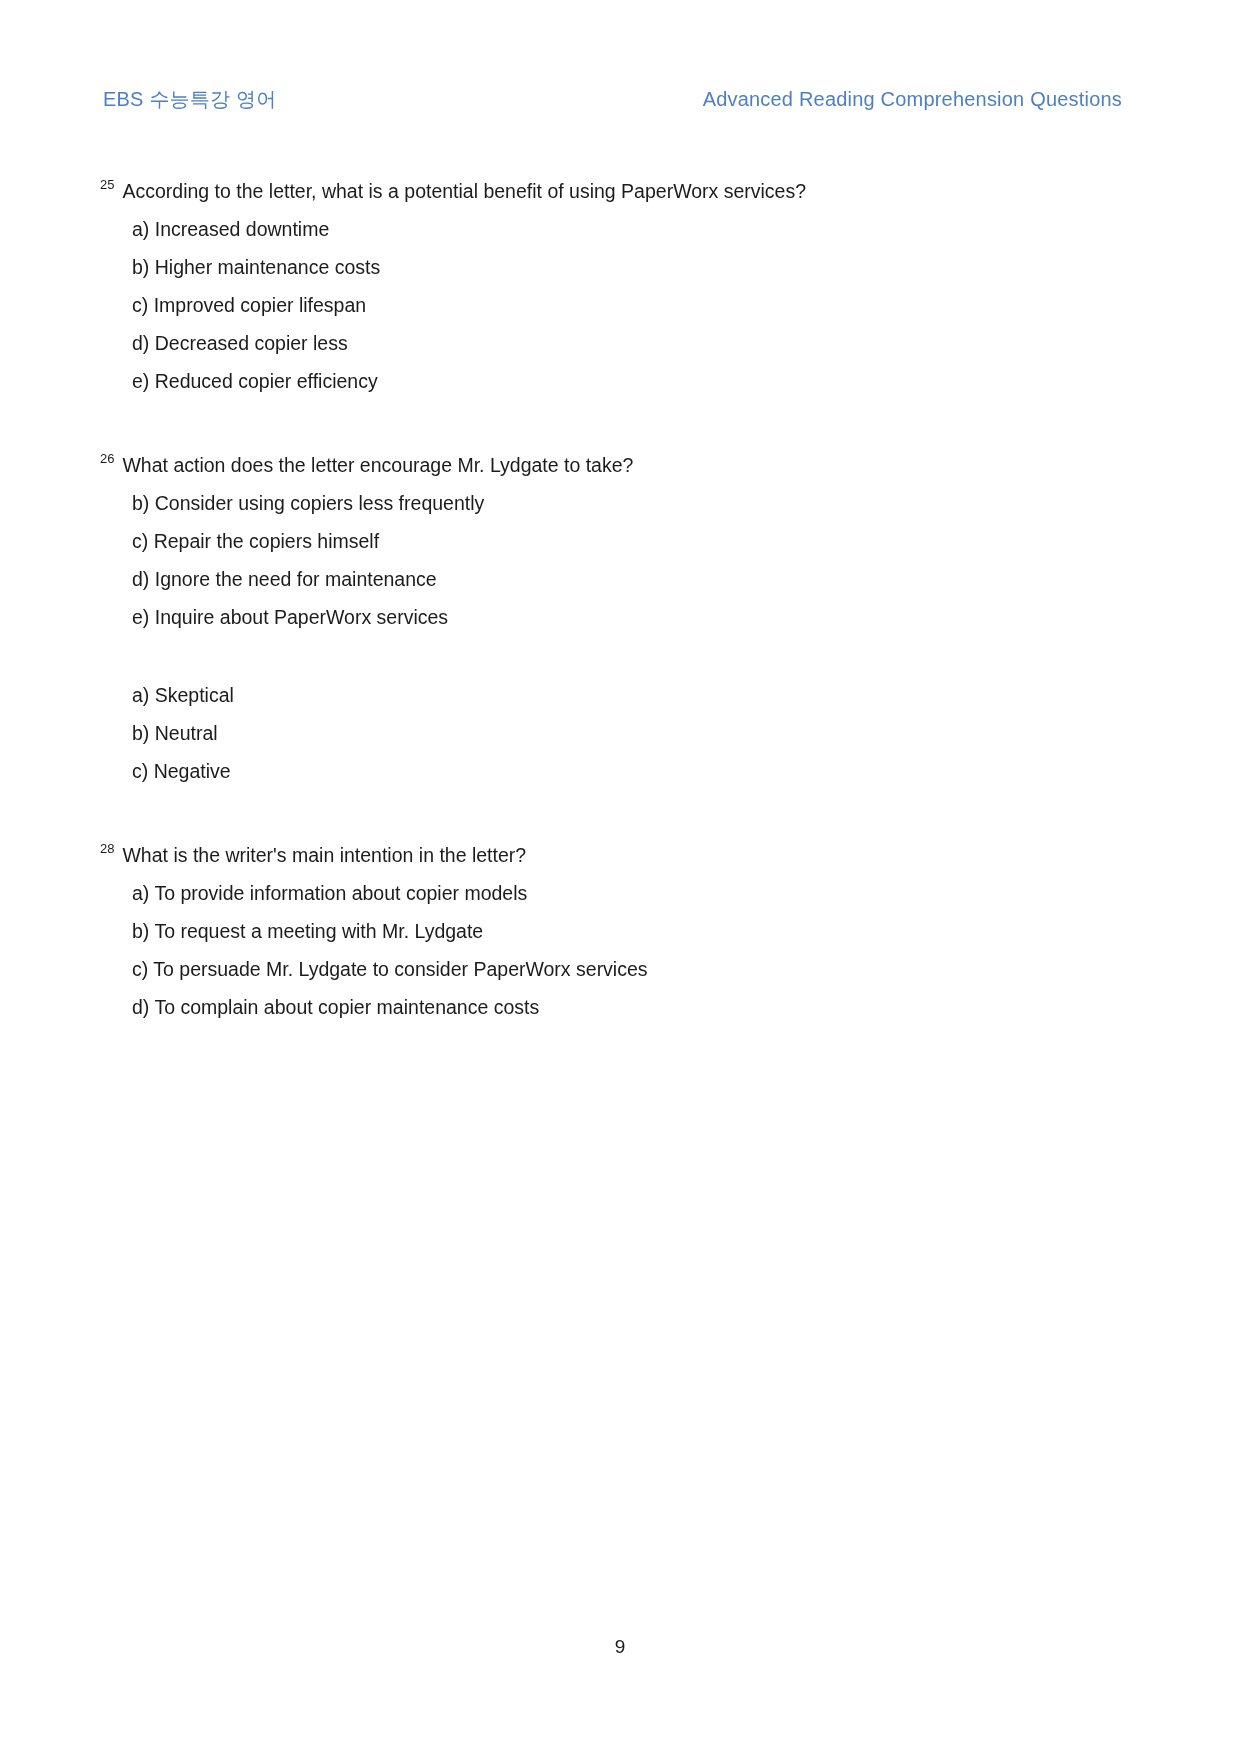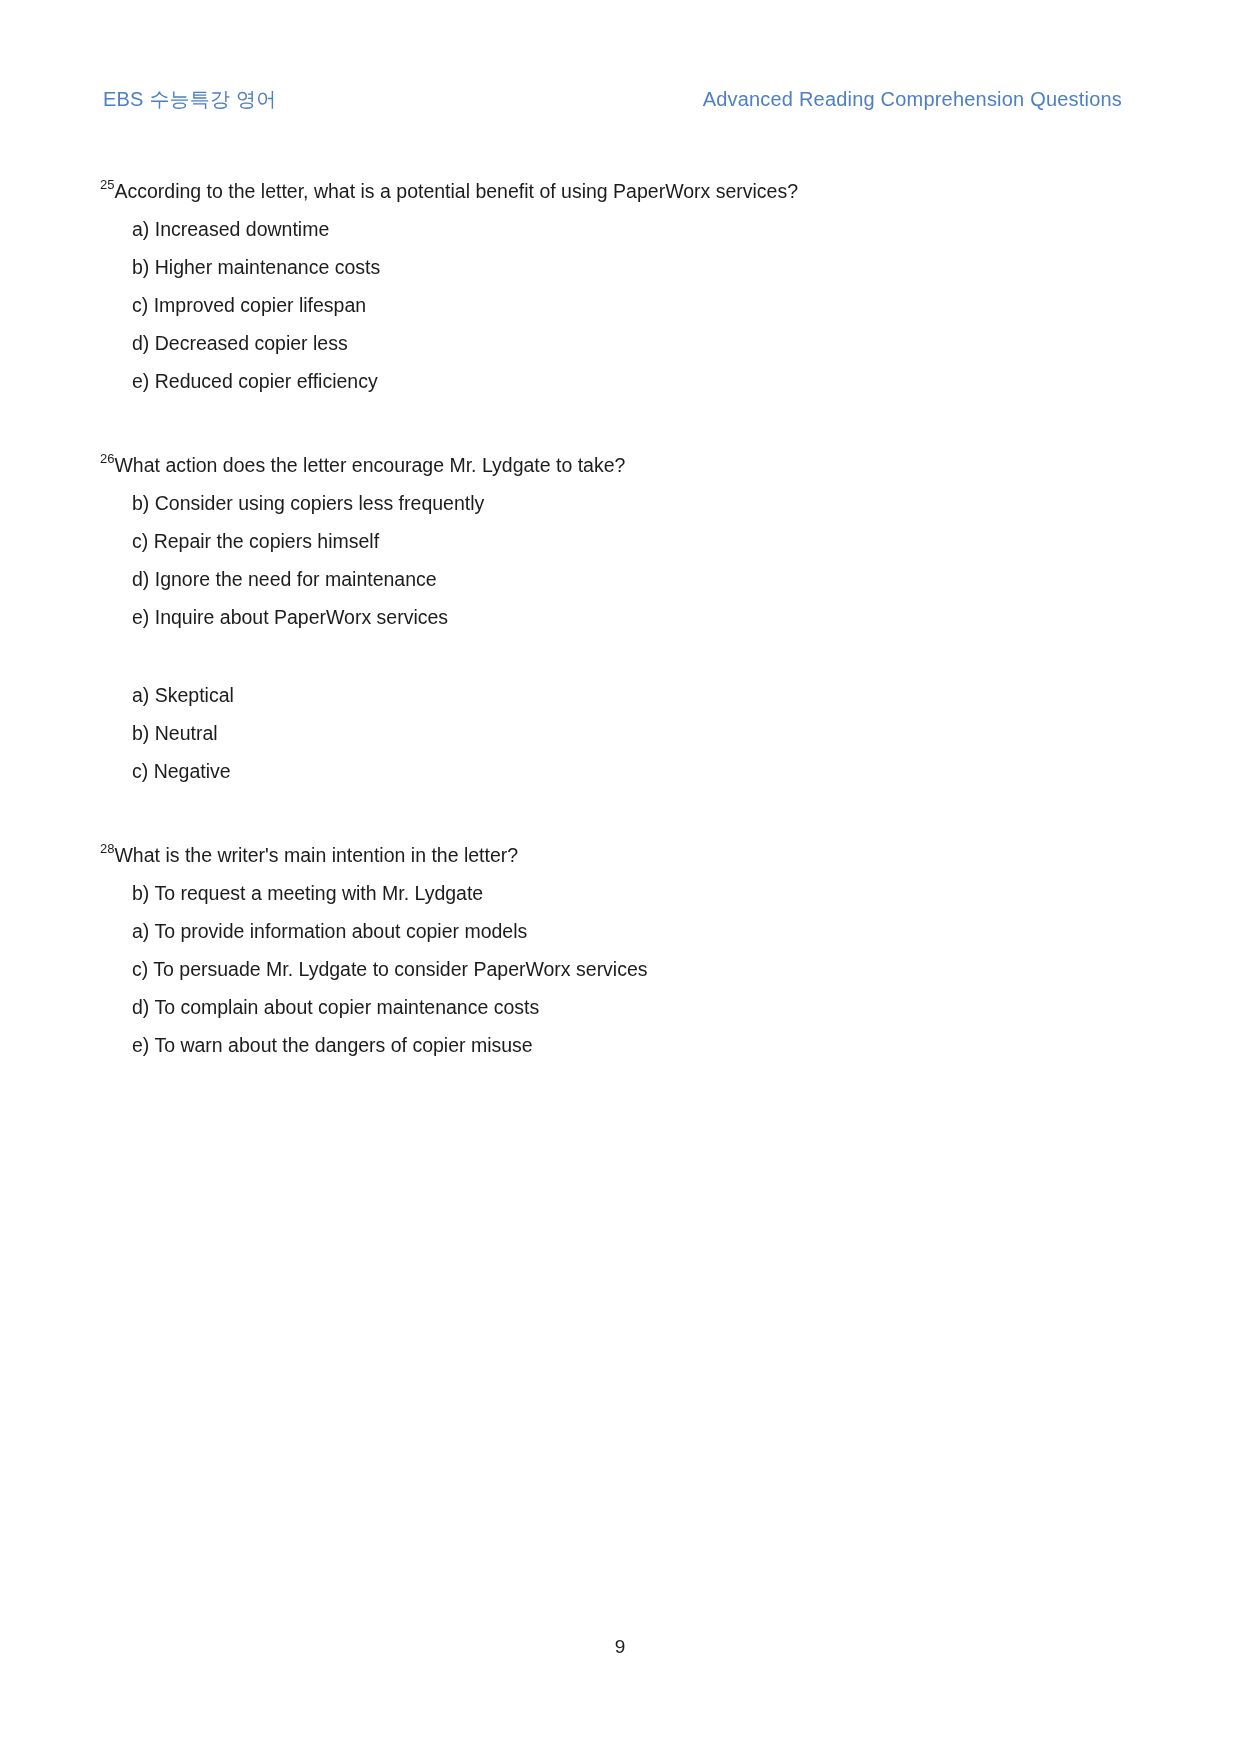--- a/index.html
+++ b/index.html
@@ -45,20 +45,21 @@
   }
 
   .question-line {
     line-height: 38px;
     white-space: nowrap;
   }
 
   .question-number {
     font-size: 13px;
     vertical-align: 9px;
+    margin-right: 8px;
     color: #1c1c1c;
   }
 
   .option-line {
     line-height: 38px;
     padding-left: 32px;
     white-space: nowrap;
   }
 
   .page-footer {
@@ -107,24 +108,23 @@
     <div class="question-block">
       <div class="option-line">a) Skeptical</div>
       <div class="option-line">b) Neutral</div>
       <div class="option-line">c) Negative</div>
     </div>
 
     <div class="question-block">
       <div class="question-line">
         <sup class="question-number">28</sup><span>What is the writer's main intention in the letter?</span>
       </div>
+      <div class="option-line">a) To provide information about copier models</div>
       <div class="option-line">b) To request a meeting with Mr. Lydgate</div>
-      <div class="option-line">a) To provide information about copier models</div>
       <div class="option-line">c) To persuade Mr. Lydgate to consider PaperWorx services</div>
       <div class="option-line">d) To complain about copier maintenance costs</div>
-      <div class="option-line">e) To warn about the dangers of copier misuse</div>
     </div>
 
   </div>
 
   <div class="page-footer">9</div>
 
 </div>
 
 </body></html>

